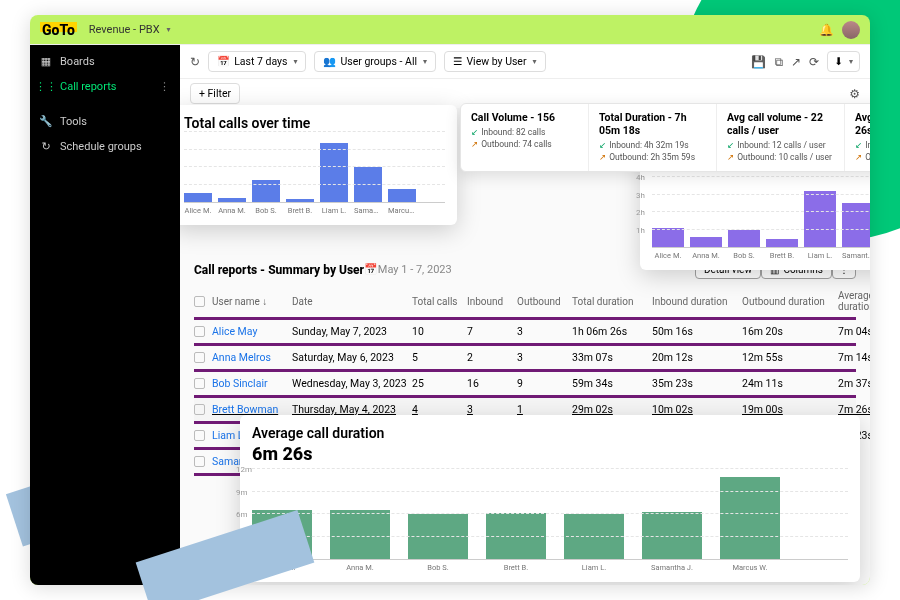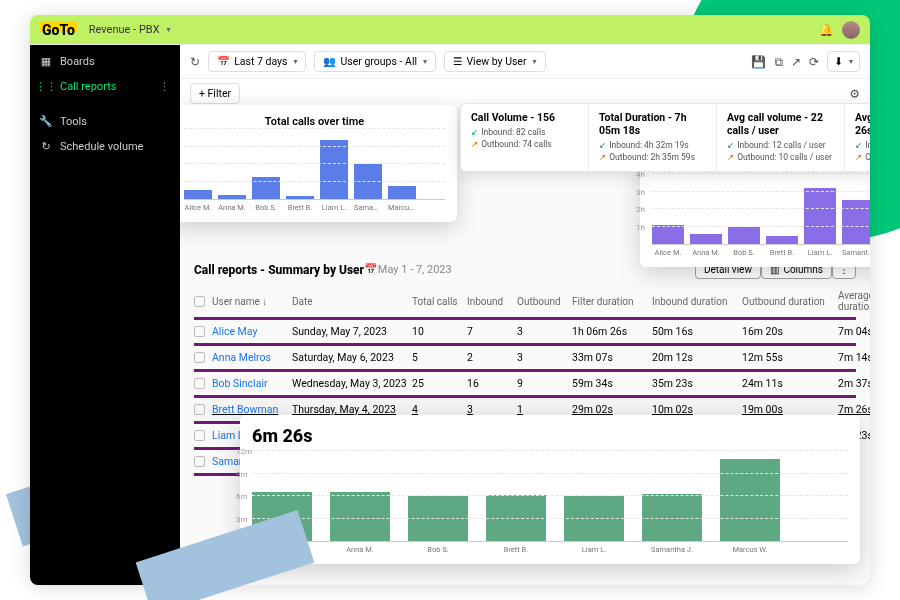--- a/index.html
+++ b/index.html
@@ -26,21 +26,21 @@
 .ticon { cursor: pointer; color: #555; font-size: 12px; }
 .filter-row { display: flex; align-items: center; padding: 4px 10px; background: #fff; font-size: 10.5px; }
 .metrics { display: flex; gap: 0; background: #fff; border: 1px solid #e5e5e5; border-radius: 6px; box-shadow: 0 4px 16px rgba(0,0,0,0.12); position: absolute; top: 58px; left: 280px; z-index: 40; }
 .metric { padding: 7px 10px; border-right: 1px solid #eee; min-width: 128px; }
 .metric:last-child { border-right: none; }
 .metric h4 { font-size: 10.5px; font-weight: 700; margin-bottom: 3px; }
 .metric .row { font-size: 8.5px; color: #555; display: flex; align-items: center; gap: 3px; line-height: 1.4; }
 .chip-in { color: #00a060; }
 .chip-out { color: #d07000; }
 .card { position: absolute; background: #fff; border-radius: 6px; box-shadow: 0 6px 24px rgba(0,0,0,0.18); padding: 10px 12px; z-index: 30; }
-.card h3 { font-size: 11px; font-weight: 600; margin-bottom: 2px; text-align: center; }
+.card h3 { font-size: 14px; font-weight: 600; margin-bottom: 2px; }
 .card .big { font-size: 18px; font-weight: 800; margin-bottom: 6px; }
 .bars { display: flex; align-items: flex-end; gap: 6px; height: 70px; border-bottom: 1px solid #ccc; position: relative; }
 .bars .grid { position: absolute; left: 0; right: 0; border-top: 1px dashed #e5e5e5; }
 .bar { width: 22px; }
 .bar.blue { background: #5b7de8; }
 .bar.purple { background: #8b6de8; }
 .bar.green { background: #5ea883; }
 .x-labels { display: flex; gap: 6px; font-size: 7.5px; color: #777; margin-top: 3px; }
 .x-labels span { width: 22px; text-align: center; white-space: nowrap; overflow: hidden; text-overflow: ellipsis; }
 .ylab { position: absolute; left: -16px; font-size: 8px; color: #999; }
@@ -93,21 +93,21 @@
         <span>Call reports</span>
         <span class="dots">⋮</span>
       </div>
       <div style="height:10px"></div>
       <div class="side-item">
         <span class="side-icon">🔧</span>
         <span>Tools</span>
       </div>
       <div class="side-item">
         <span class="side-icon">↻</span>
-        <span>Schedule volume</span>
+        <span>Schedule groups</span>
       </div>
     </div>
 
     <div class="main">
 
       <div class="toolbar">
         <span class="ticon">↻</span>
         <div class="tbtn">
           <span>📅</span>
           <span>Last 7 days</span>
@@ -257,21 +257,21 @@
       </div>
 
       <div class="table" id="table">
           <div class="table-row header">
             <div class="chk"></div>
             <div>User name <span>↓</span></div>
             <div>Date</div>
             <div>Total calls</div>
             <div>Inbound</div>
             <div>Outbound</div>
-            <div>Filter duration</div>
+            <div>Total duration</div>
             <div>Inbound duration</div>
             <div>Outbound duration</div>
             <div>Average duration</div>
           </div>
           <div class="table-row">
             <div class="chk"></div>
       <div class="name">Alice May</div>
       <div>Sunday, May 7, 2023</div>
       <div>10</div>
       <div>7</div>
@@ -329,20 +329,21 @@
       <div>1h 23m 43s</div>
       <div>3m 23s</div>
           </div>
           <div class="table-row">
             <div class="chk"></div>
             <div class="name">Saman</div>
           </div>
         </div>
 
       <div class="card card-avgdur">
+        <h3>Average call duration</h3>
         <div class="big">6m 26s</div>
         <div class="bars" id="chart2" style="position:relative;gap:18px">
             <div class="grid" style="bottom: 22.5px;"></div>
             <div class="ylab" style="bottom: 17.5px;">3m</div>
             <div class="grid" style="bottom: 45px;"></div>
             <div class="ylab" style="bottom: 40px;">6m</div>
             <div class="grid" style="bottom: 67.5px;"></div>
             <div class="ylab" style="bottom: 62.5px;">9m</div>
             <div class="grid" style="bottom: 90px;"></div>
             <div class="ylab" style="bottom: 85px;">12m</div>

